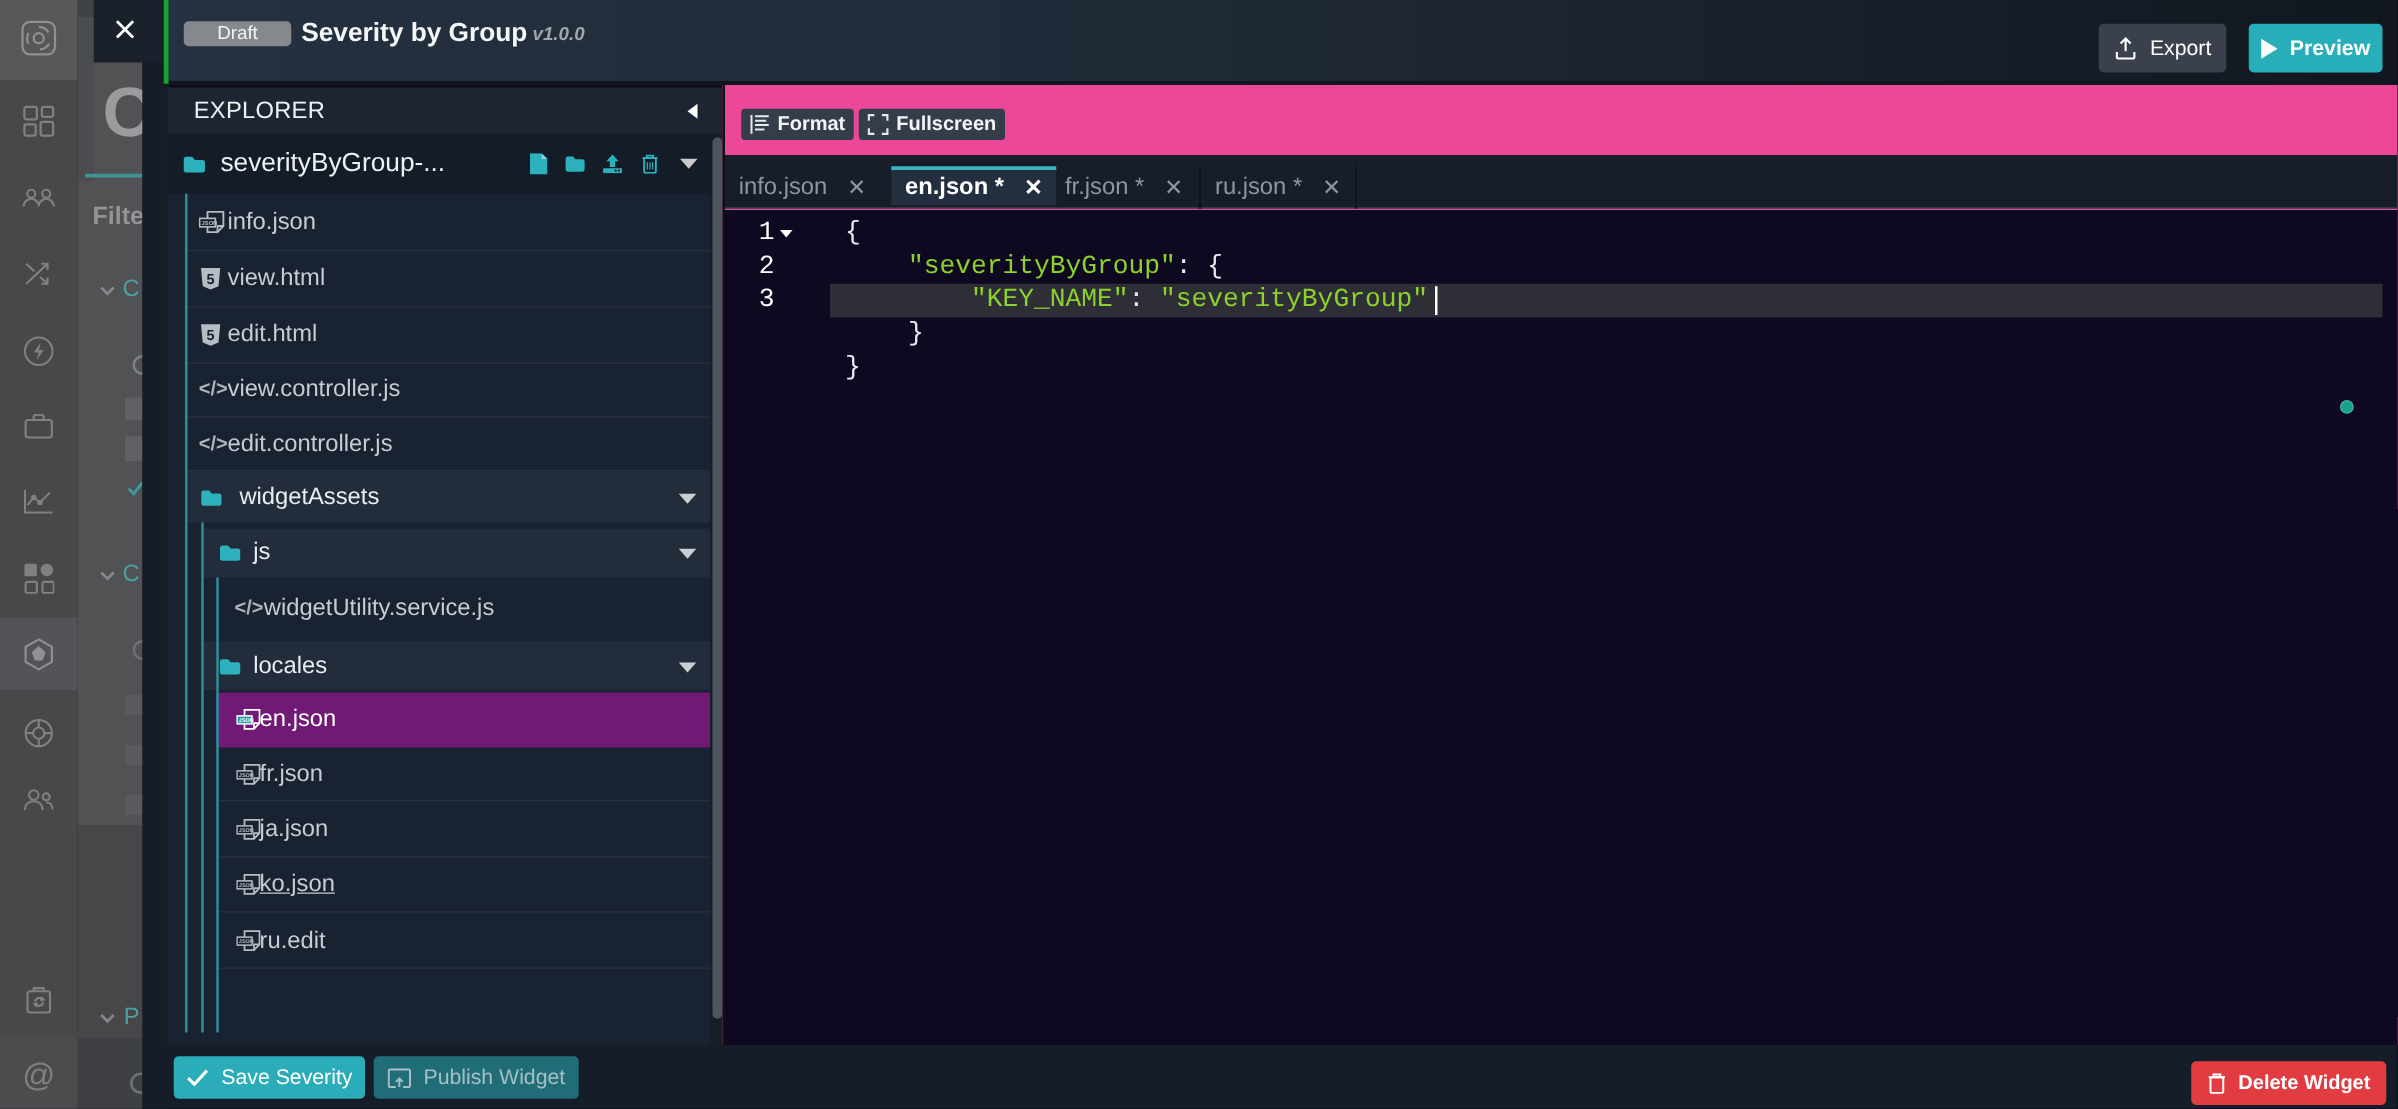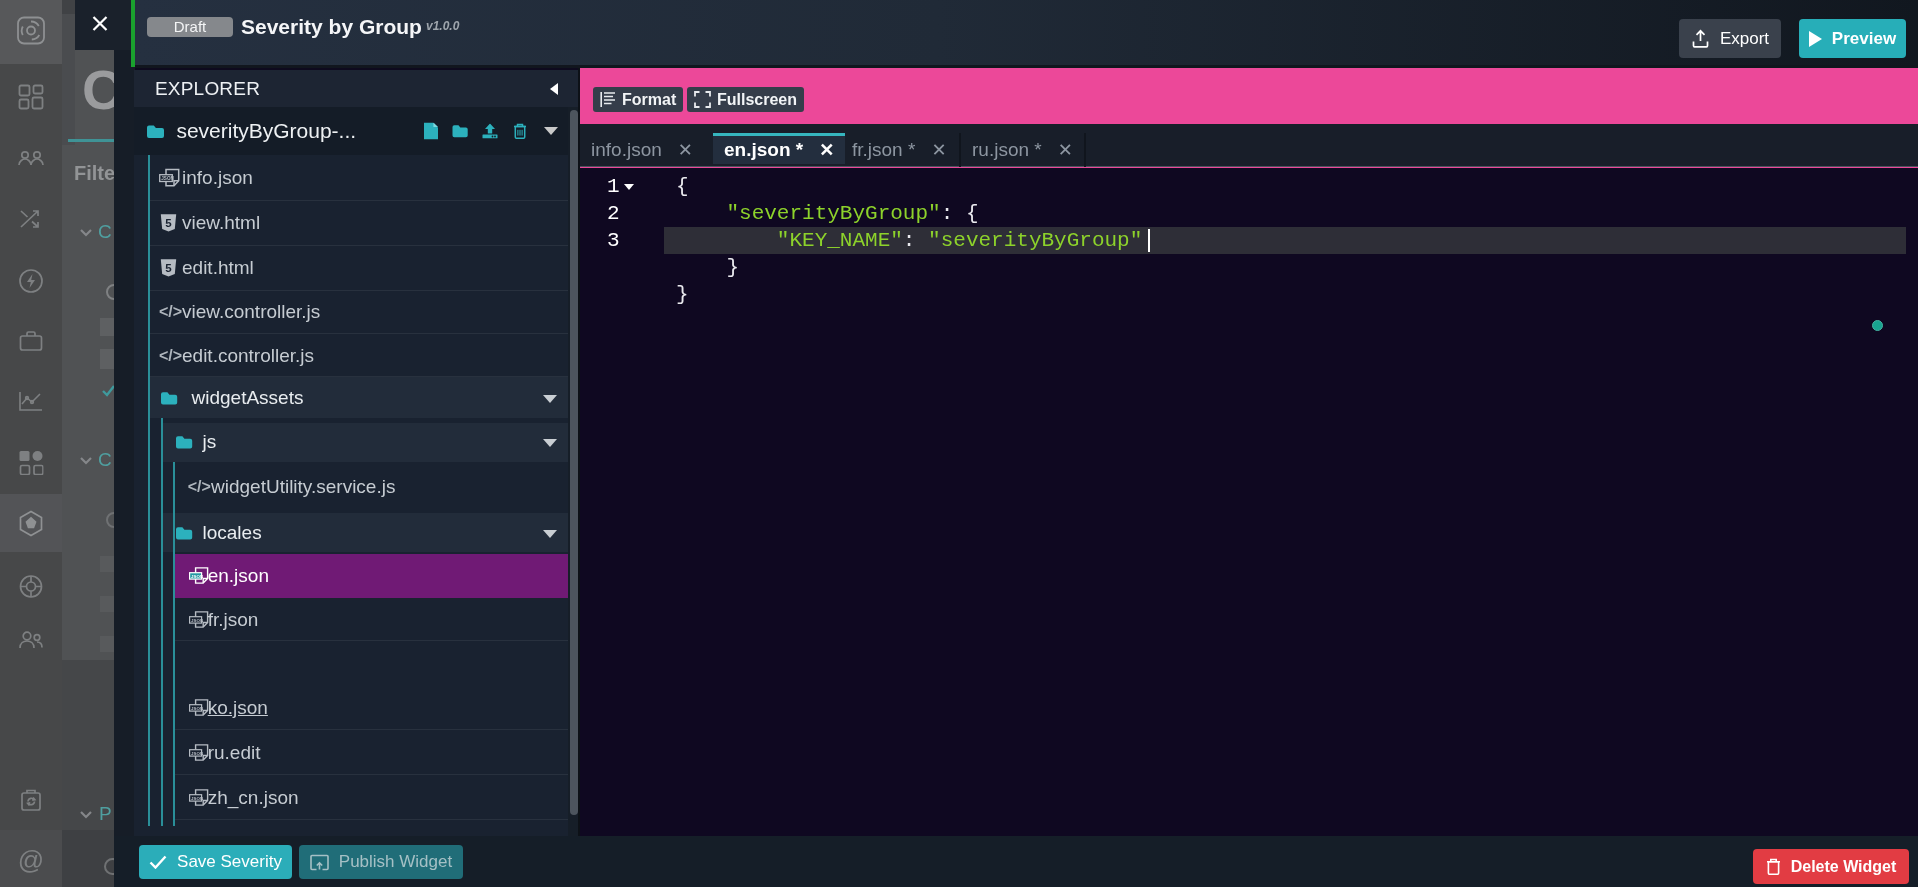--- a/index.html
+++ b/index.html
@@ -22,21 +22,21 @@
   #gutter { left:114px; top:0; width:21px; height:887px; background:#161d27; }
   #closebtn { left:75px; top:0; width:57px; height:50px; background:#1a212b; color:#fff; }
   #greenline { left:131px; top:0; width:4px; height:67px; background:#1aa22e; }
 
   
   #header { left:135px; top:0; width:1783px; height:65px;
             background:linear-gradient(90deg,#253040 0%, #202a37 45%, #11171f 100%); }
   .chip { position:absolute; left:12px; top:17px; width:86px; height:20px; background:#85888c;
           border-radius:4px; color:#f4f5f6; font-size:15px; text-align:center; line-height:20px; }
   #htitle { position:absolute; left:106px; top:15px; color:#f5f6f8; font-size:21px; font-weight:bold; letter-spacing:0px; }
-  #hver { position:absolute; left:291px; top:19px; color:#9fa6ad; font-size:12px; font-style:italic; font-weight:bold; }
+  #hver { position:absolute; left:291px; top:19px; color:#9fa6ad; font-size:15px; font-style:italic; font-weight:bold; }
   .hbtn { position:absolute; top:19px; height:39px; border-radius:4px; color:#fff; font-size:17px;
           display:flex; align-items:center; justify-content:center; gap:10px; }
   #btn-export { left:1544px; width:102px; background:#3a414c; }
   #btn-preview { left:1664px; width:107px; background:#27aeb8; font-weight:bold; }
 
   
   #hsep { left:135px; top:65px; width:1783px; height:3px; background:#11161e; }
 
   
   #explorer { left:134px; top:70px; width:444px; height:766px; background:#1d2533; overflow:hidden; }
@@ -378,20 +378,32 @@
           <svg width="20" height="19" fill="none" stroke="#b6bcc3" stroke-width="1.4">
             <path d="M6.6 1.4 H18.6 V12 L14.2 16.6 H6.6 Z"></path>
             <path d="M18.6 12 H14.2 V16.6"></path>
             <rect x="0.6" y="6.2" width="12" height="6.4" fill="#192230" stroke-width="1.2"></rect>
             <text x="2.1" y="11" font-size="4.4" font-family="Liberation Sans" fill="#b6bcc3" stroke="none" font-weight="bold">JSON</text>
           </svg>
         </span>
         <span class="fname" style="left:34.7px;">fr.json</span>
         <div class="sep"></div>
       </div>
+    <div class="frow" style="left:39px;top:486.5px;width:395.5px;height:44px;">
+        <span class="fic" style="left:15.6px;">
+          <svg width="20" height="19" fill="none" stroke="#b6bcc3" stroke-width="1.4">
+            <path d="M6.6 1.4 H18.6 V12 L14.2 16.6 H6.6 Z"></path>
+            <path d="M18.6 12 H14.2 V16.6"></path>
+            <rect x="0.6" y="6.2" width="12" height="6.4" fill="#192230" stroke-width="1.2"></rect>
+            <text x="2.1" y="11" font-size="4.4" font-family="Liberation Sans" fill="#b6bcc3" stroke="none" font-weight="bold">JSON</text>
+          </svg>
+        </span>
+        <span class="fname" style="left:34.7px;">ja.json</span>
+        <div class="sep"></div>
+      </div>
     <div class="frow" style="left:39px;top:530.5px;width:395.5px;height:44.5px;">
         <span class="fic" style="left:15.6px;">
           <svg width="20" height="19" fill="none" stroke="#b6bcc3" stroke-width="1.4">
             <path d="M6.6 1.4 H18.6 V12 L14.2 16.6 H6.6 Z"></path>
             <path d="M18.6 12 H14.2 V16.6"></path>
             <rect x="0.6" y="6.2" width="12" height="6.4" fill="#192230" stroke-width="1.2"></rect>
             <text x="2.1" y="11" font-size="4.4" font-family="Liberation Sans" fill="#b6bcc3" stroke="none" font-weight="bold">JSON</text>
           </svg>
         </span>
         <span class="fname" style="left:34.7px;text-decoration:underline;">ko.json</span>
@@ -400,32 +412,20 @@
     <div class="frow" style="left:39px;top:575px;width:395.5px;height:45px;">
         <span class="fic" style="left:15.6px;">
           <svg width="20" height="19" fill="none" stroke="#b6bcc3" stroke-width="1.4">
             <path d="M6.6 1.4 H18.6 V12 L14.2 16.6 H6.6 Z"></path>
             <path d="M18.6 12 H14.2 V16.6"></path>
             <rect x="0.6" y="6.2" width="12" height="6.4" fill="#192230" stroke-width="1.2"></rect>
             <text x="2.1" y="11" font-size="4.4" font-family="Liberation Sans" fill="#b6bcc3" stroke="none" font-weight="bold">JSON</text>
           </svg>
         </span>
         <span class="fname" style="left:34.7px;">ru.edit</span>
-        <div class="sep"></div>
-      </div>
-    <div class="frow" style="left:39px;top:620px;width:395.5px;height:45px;">
-        <span class="fic" style="left:15.6px;">
-          <svg width="20" height="19" fill="none" stroke="#b6bcc3" stroke-width="1.4">
-            <path d="M6.6 1.4 H18.6 V12 L14.2 16.6 H6.6 Z"></path>
-            <path d="M18.6 12 H14.2 V16.6"></path>
-            <rect x="0.6" y="6.2" width="12" height="6.4" fill="#192230" stroke-width="1.2"></rect>
-            <text x="2.1" y="11" font-size="4.4" font-family="Liberation Sans" fill="#b6bcc3" stroke="none" font-weight="bold">JSON</text>
-          </svg>
-        </span>
-        <span class="fname" style="left:34.7px;">zh_cn.json</span>
         <div class="sep"></div>
       </div>
   </div>
   <div class="guide" style="left:13.5px;top:85px;height:671px;"></div>
   <div class="guide" style="left:26.5px;top:347.8px;height:408.2px;"></div>
   <div class="guide" style="left:39px;top:392.2px;height:363.8px;"></div>
 </div>
 
 <div id="scrollstrip" class="abs"></div>
 <div id="thumb" class="abs"></div>

